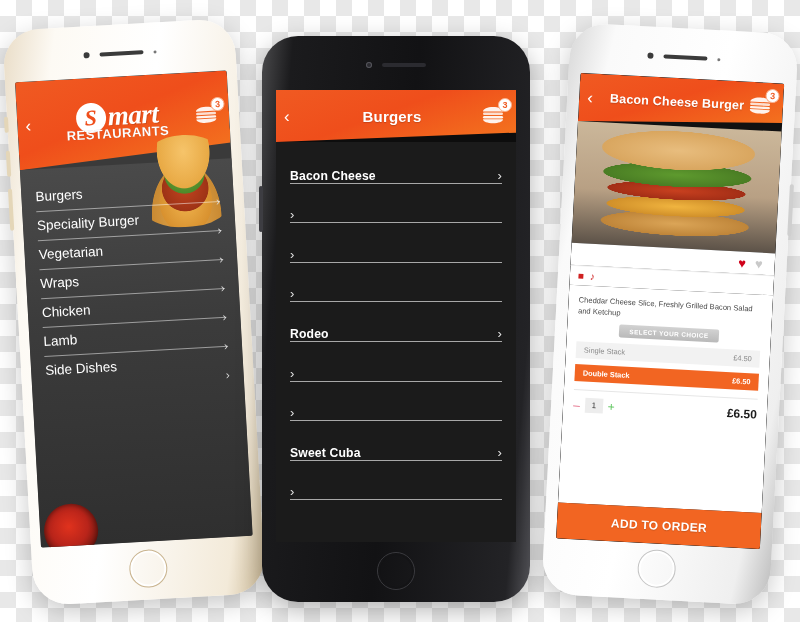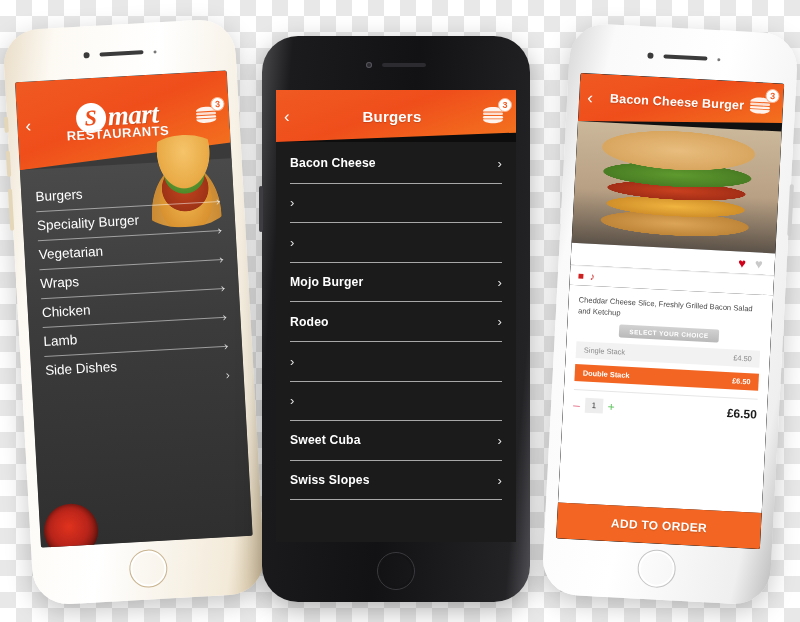--- a/index.html
+++ b/index.html
@@ -160,21 +160,21 @@
   .catlist .chev {
     position: absolute; right: 0; bottom: -7px; color: #d9d9d9;
     font-size: 12px;
   }
 
   
   #p2head { height: 52px; font-size: 15px; }
   #p2body { height: calc(100% - 52px); background: #1b1b1b;
             padding: 2px 14px 0 14px; }
   .itemrow {
-    position: relative; display: flex; align-items: center;
+    position: relative; display: flex; align-items: flex-end;
     color: #fff; font-size: 12.2px; font-weight: bold;
     height: 39.6px; border-bottom: 1px solid rgba(255,255,255,.62);
     cursor: pointer; letter-spacing: .15px;
   }
   .itemrow .name { flex: 1; }
   .itemrow .chev { color: #e2e2e2; font-size: 13px; font-weight: normal; }
 
   
   #p3head { height: 48px; font-size: 12.5px; }
   #p3body { height: calc(100% - 48px); background: #141414;
@@ -338,39 +338,37 @@
           <span class="name">Bacon Cheese</span>
           <span class="chev">›</span>
         </div>
         <div class="itemrow">
           <span class="chev">›</span>
         </div>
         <div class="itemrow">
           <span class="chev">›</span>
         </div>
         <div class="itemrow">
-          <span class="name">Mojo Burger</span>
           <span class="chev">›</span>
         </div>
         <div class="itemrow">
           <span class="name">Rodeo</span>
           <span class="chev">›</span>
         </div>
         <div class="itemrow">
           <span class="chev">›</span>
         </div>
         <div class="itemrow">
           <span class="chev">›</span>
         </div>
         <div class="itemrow">
           <span class="name">Sweet Cuba</span>
           <span class="chev">›</span>
         </div>
         <div class="itemrow">
-          <span class="name">Swiss Slopes</span>
           <span class="chev">›</span>
         </div>
       </div>
     </div>
     <div class="home"></div>
   </div>
 
   <div class="phone" id="phone3">
     <div class="sensors">
       <span class="cam"></span>

